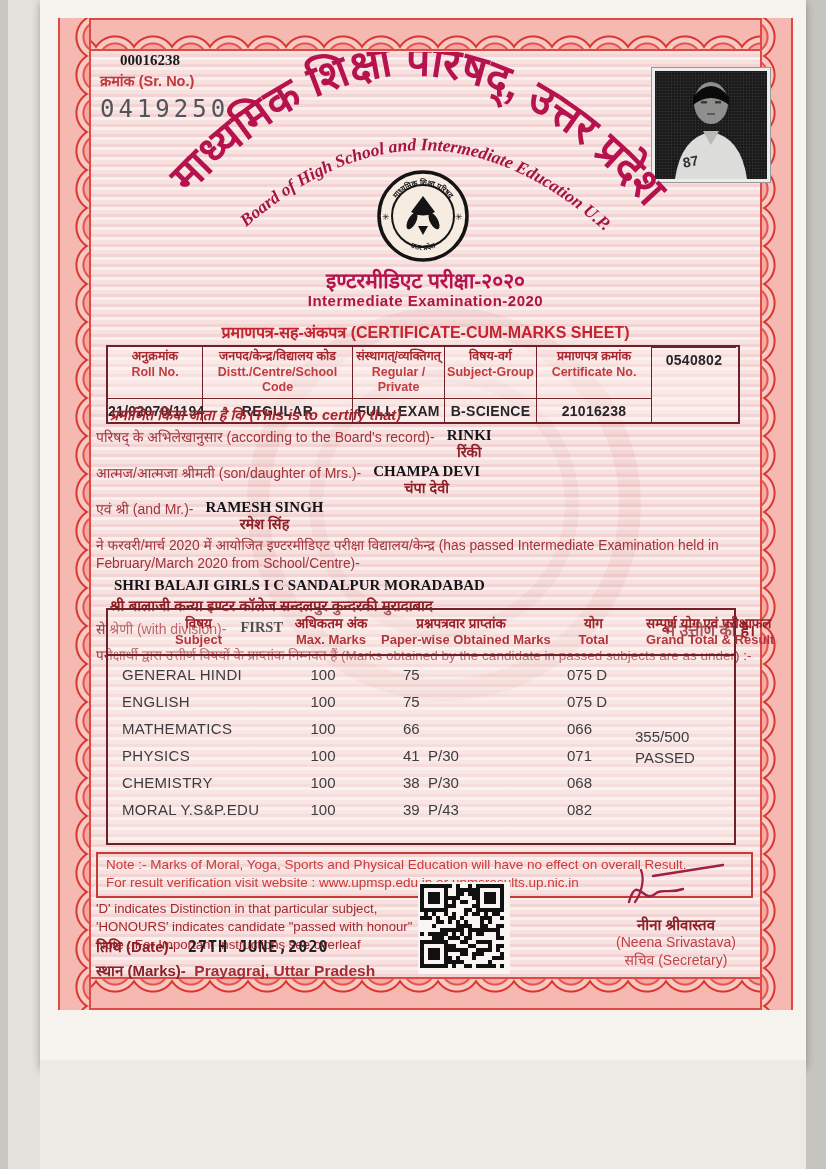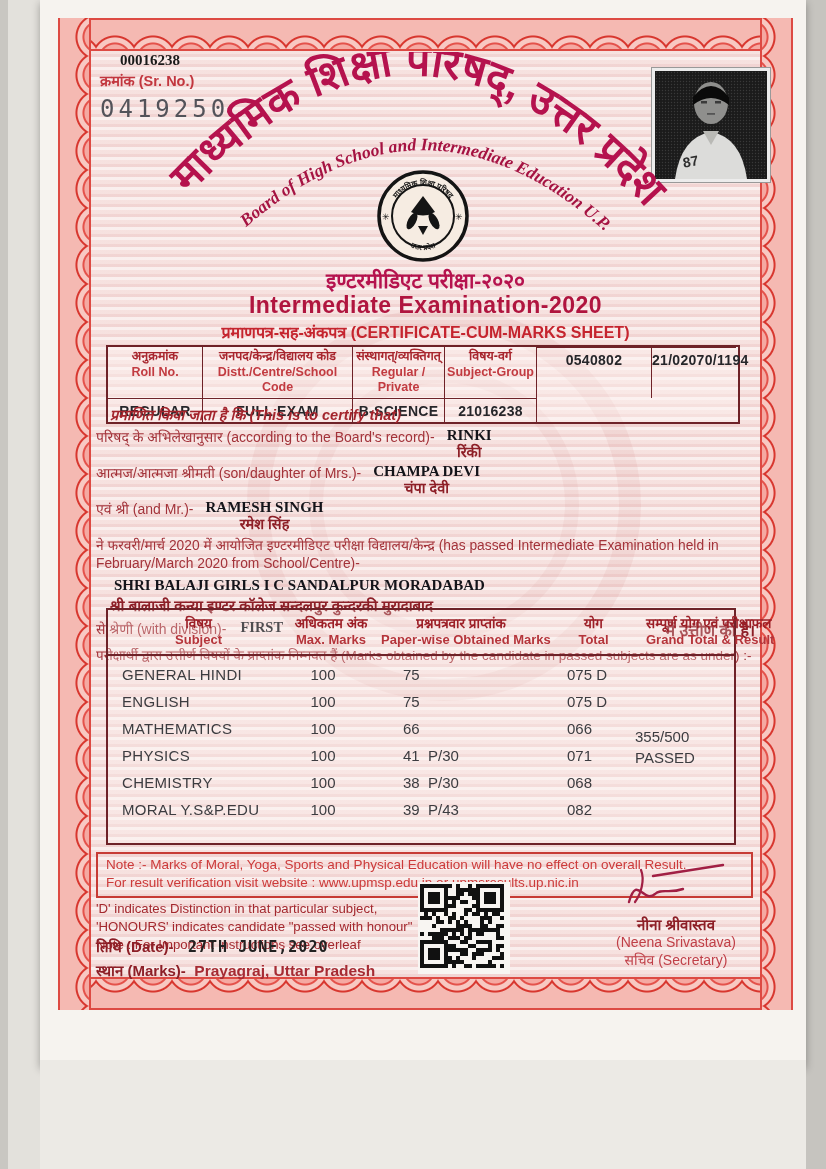--- a/index.html
+++ b/index.html
@@ -40,21 +40,21 @@
   .sr-stamped{font-family:"DejaVu Sans Mono",monospace;font-size:24px;color:#53535a;letter-spacing:4px;margin-top:5px;}
   
   .photo{position:absolute;left:560px;top:16px;width:112px;height:108px;border:3px solid #ececec;
     background:#181818;box-shadow:0 0 0 1px #999;}
   
   .header-svg{position:absolute;left:0;top:0;width:667px;height:268px;pointer-events:none;}
   .seal{position:absolute;left:283px;top:116px;width:96px;height:96px;}
   .exam-hi{position:absolute;top:214px;left:0;width:100%;text-align:center;
     font-size:21px;font-weight:bold;color:#b5124e;}
   .exam-en{position:absolute;top:240px;left:0;width:100%;text-align:center;
-    font-size:23px;font-weight:800;color:#b0153f;letter-spacing:.5px;}
+    font-size:15px;font-weight:800;color:#b0153f;letter-spacing:.5px;}
   .sheet-title{position:absolute;top:269px;left:0;width:100%;text-align:center;
     font-size:16px;font-weight:bold;color:#c5242e;}
   
   .info-table{position:absolute;left:14px;top:293px;width:630px;border:2px solid #6e2228;
     display:grid;grid-template-columns:95px 150px 92px 92px 115px 84px;background:rgba(255,245,244,.35);}
   .info-cell{border-right:1px solid #6e2228;text-align:center;padding:2px 1px 3px;}
   .info-cell:nth-child(6n){border-right:none;}
   .info-hi{font-size:12.5px;color:#a8262e;font-weight:bold;line-height:1.25;}
   .info-en{font-size:12.5px;color:#c23b41;font-weight:bold;line-height:1.2;}
   .info-val{border-top:1px solid #6e2228;font-size:14px;font-weight:bold;color:#26262a;
@@ -194,20 +194,24 @@
         <div class="info-hi">जनपद/केन्द्र/विद्यालय कोड</div>
           <div class="info-en">Distt./Centre/School Code</div>
       </div>
       <div class="info-cell">
         <div class="info-hi">संस्थागत्/व्यक्तिगत्</div>
           <div class="info-en">Regular / Private</div>
       </div>
       <div class="info-cell">
         <div class="info-hi">विषय-वर्ग</div>
           <div class="info-en">Subject-Group</div>
+      </div>
+      <div class="info-cell">
+        <div class="info-hi">प्रमाणपत्र क्रमांक</div>
+          <div class="info-en">Certificate No.</div>
       </div>
       <div class="info-cell info-val">0540802</div>
       <div class="info-cell info-val">21/02070/1194</div>
       <div class="info-cell info-val">REGULAR</div>
       <div class="info-cell info-val">FULL EXAM</div>
       <div class="info-cell info-val">B-SCIENCE</div>
       <div class="info-cell info-val">21016238</div>
     </div>
 
     <div class="certify">

